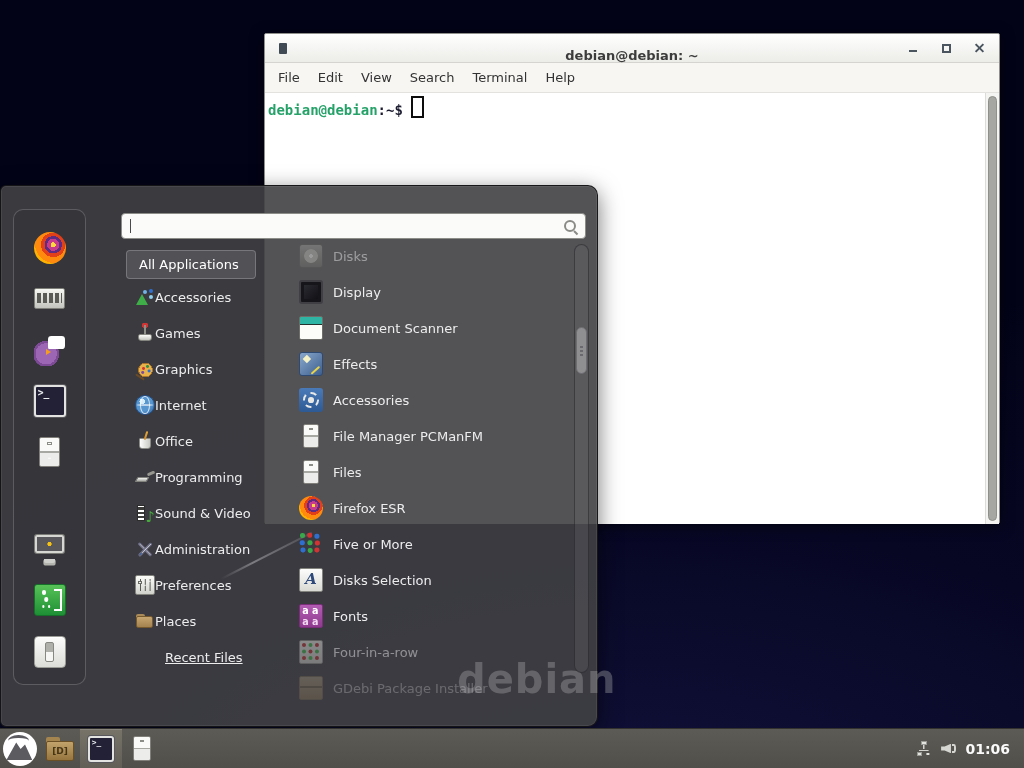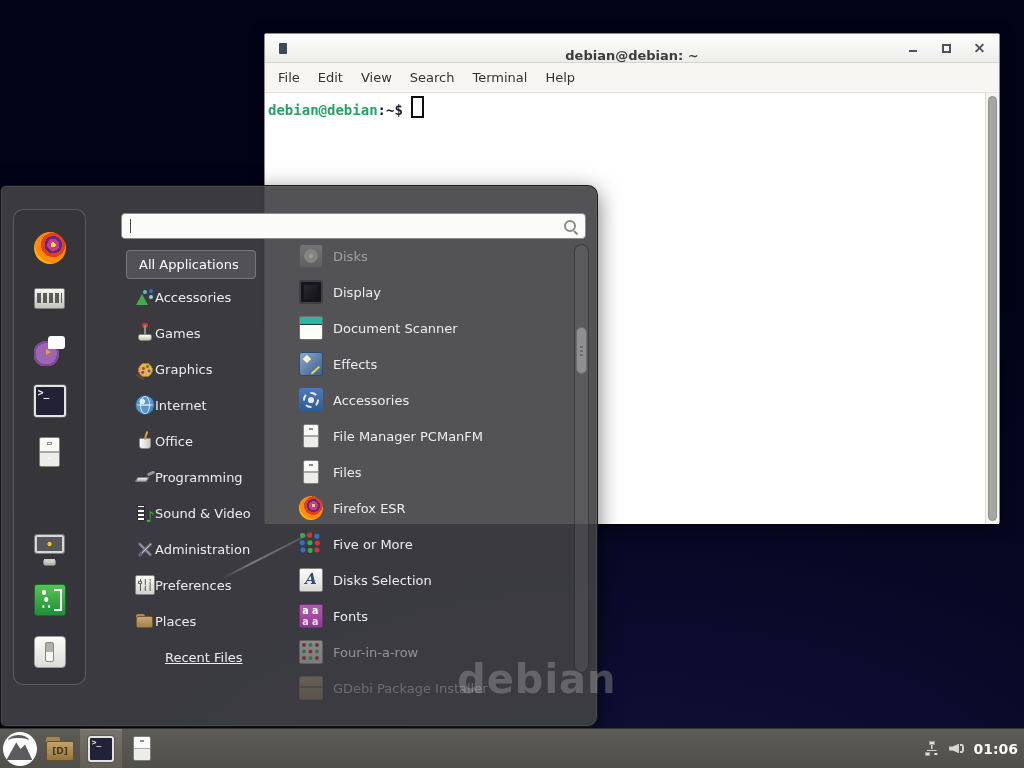--- a/index.html
+++ b/index.html
@@ -219,21 +219,21 @@
   .tb-slot{height:100%;display:flex;align-items:center;justify-content:center;width:40px;cursor:pointer;}
   .tb-slot.active{width:42px;background:linear-gradient(#777369,#625f57);box-shadow:inset 0 1px 0 rgba(255,255,255,.15);}
   .tb-slot .ic-app-menu{font-size:34px;}
   .tb-slot .ic-folder-d{font-size:30px;}
   .tb-slot .ic-terminal{font-size:26px;}
   .tb-slot .ic-file-cabinet{font-size:27px;}
   .tray{margin-left:auto;display:flex;align-items:center;gap:9px;}
   .tray-btn{display:flex;cursor:pointer;}
   .tray .ic-network{font-size:15px;}
   .tray .ic-volume{font-size:17px;}
-  .clock{font-size:14px;font-weight:bold;color:#fafafa;padding:0 6px 0 8px;}
+  .clock{font-size:14px;font-weight:bold;color:#fafafa;padding:0 14px 0 8px;}
 </style>
 </head>
 <body>
 
 <div class="screen">
   <div class="wallpaper"></div>
 
   <section class="terminal">
     <header class="t-titlebar">
       <span class="t-icon"></span>

